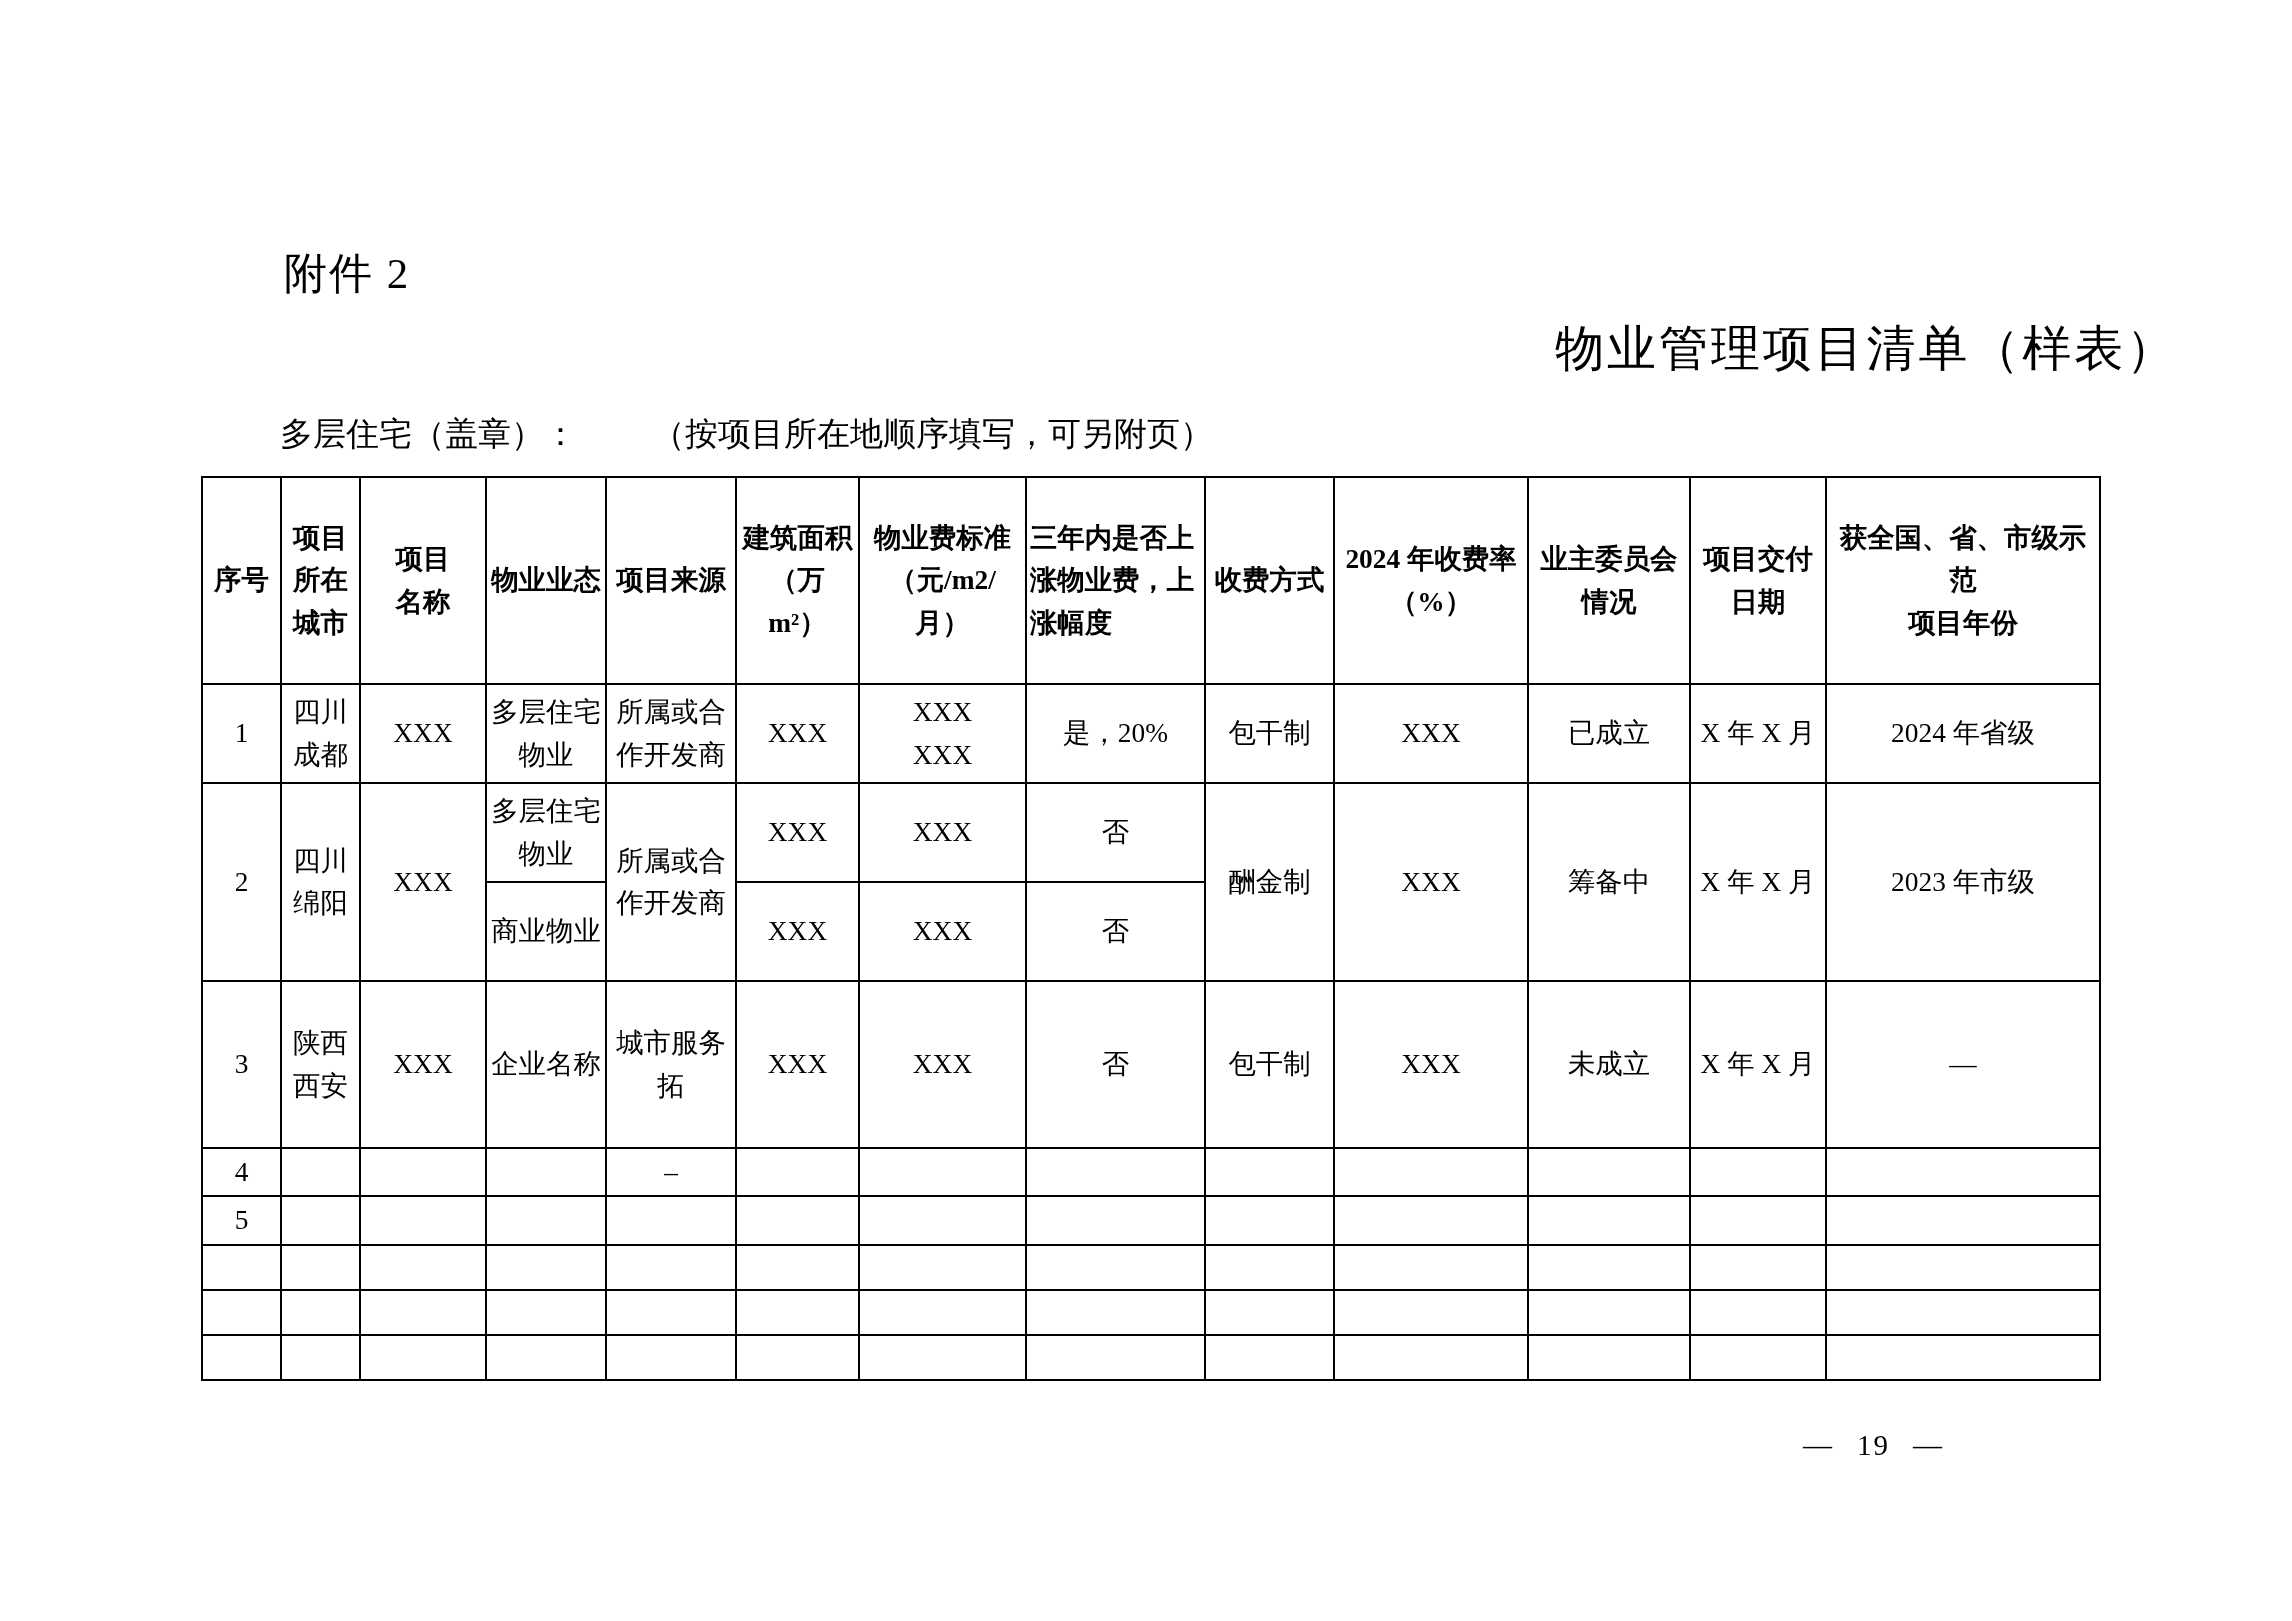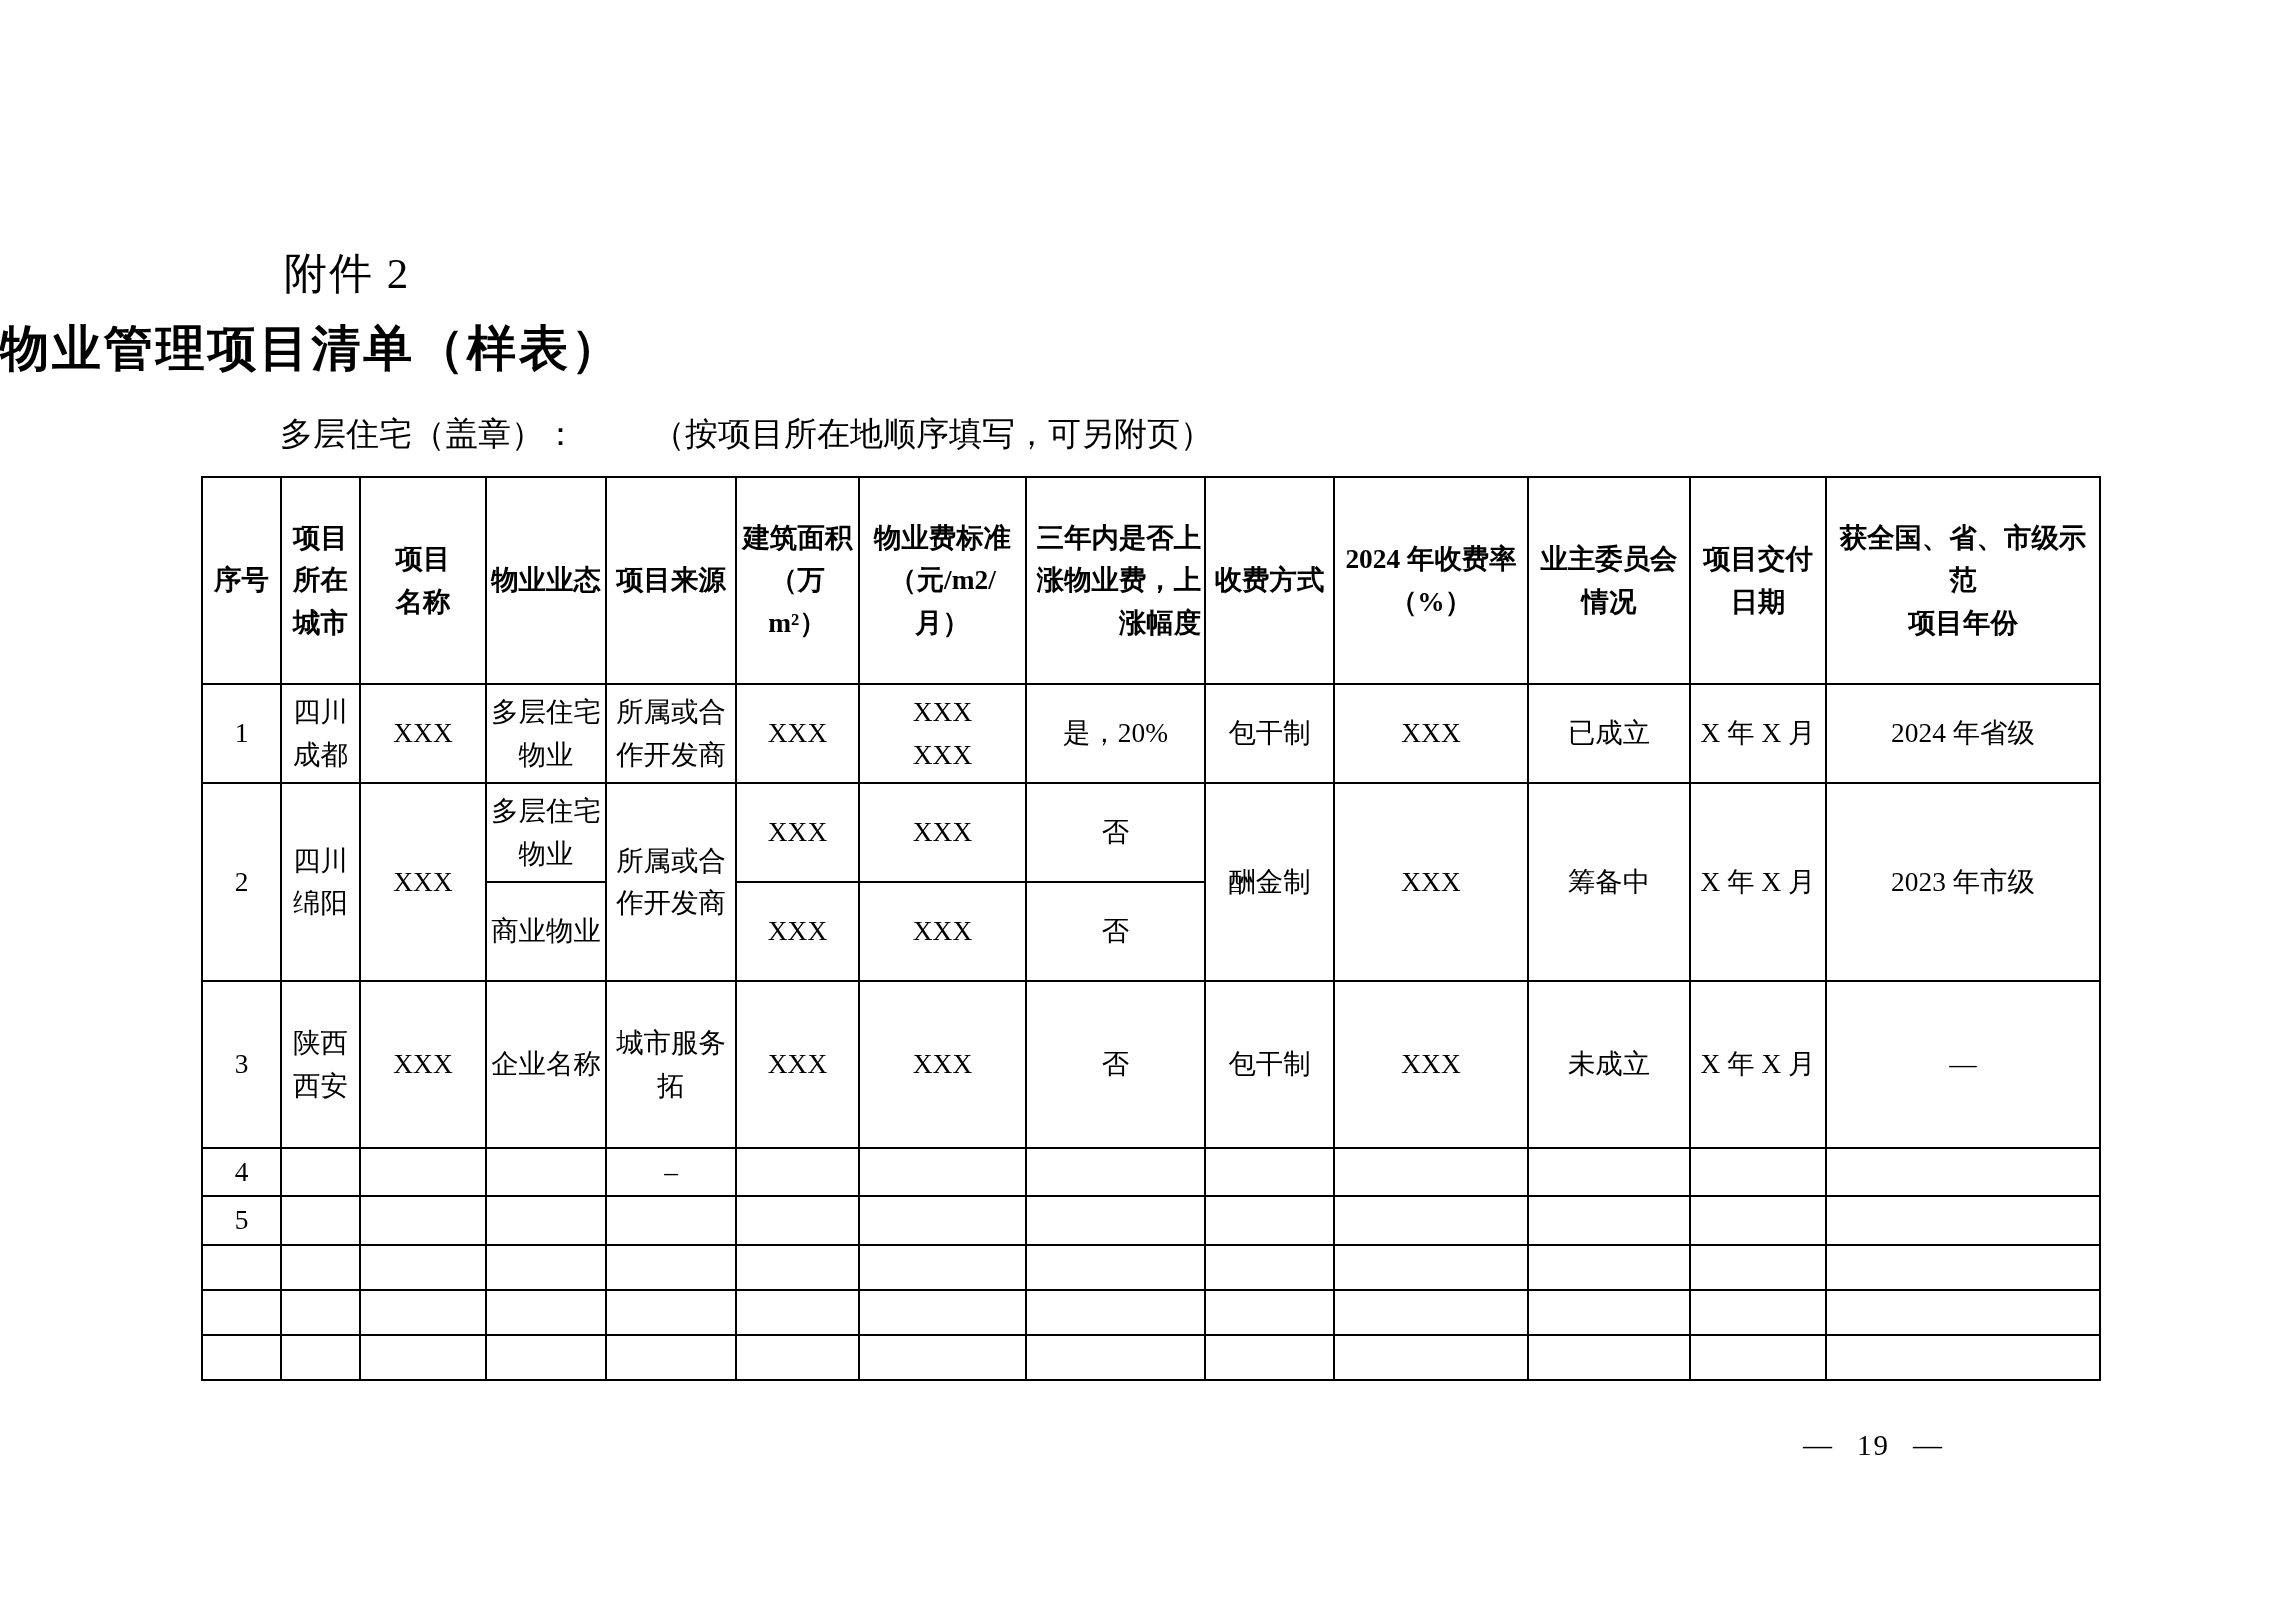--- a/index.html
+++ b/index.html
@@ -9,42 +9,42 @@
     font-family:"Liberation Serif","DejaVu Serif",serif;
     position:relative;overflow:hidden;
   }
   .attachment{
     position:absolute;left:284px;top:245px;
     font-family:Liberation Serif, serif;
     font-size:43px;letter-spacing:2px;
   }
   .doc-title{
     position:absolute;left:0;top:316px;width:2178px;
-    text-align:left;font-size:49px;font-weight:bold;letter-spacing:2.9px;
+    text-align:right;font-size:49px;font-weight:normal;letter-spacing:2.9px;
   }
   .subtitle{
     position:absolute;left:280px;top:412px;font-size:33px;white-space:nowrap;
   }
   .subtitle .note{margin-left:75px;font-weight:normal;}
   table.grid{
     position:absolute;left:201px;top:476px;
     border-collapse:collapse;table-layout:fixed;
     border:2.9px solid #000;
   }
   table.grid th,table.grid td{
     border:2px solid #000;
     border-top-width:2.9px;border-bottom-width:2.9px;
     padding:2px 2.9px;
     text-align:center;vertical-align:middle;
     font-size:27.4px;line-height:1.55;
     white-space:pre-line;
     overflow:hidden;
   }
   table.grid th{font-weight:bold;}
-  table.grid th.al{text-align:right;}
+  table.grid th.al{text-align:left;}
   tr.h-head  th{height:201px;}
   tr.h-big   td{height:93px;}
   tr.h-sub   td{height:93px;}
   tr.h-tall  td{height:161px;}
   tr.h-small td{height:39px;}
   .page-number{
     position:absolute;left:1803px;top:1429px;
     font-size:29px;word-spacing:13.7px;letter-spacing:2px;
   }
 </style>

